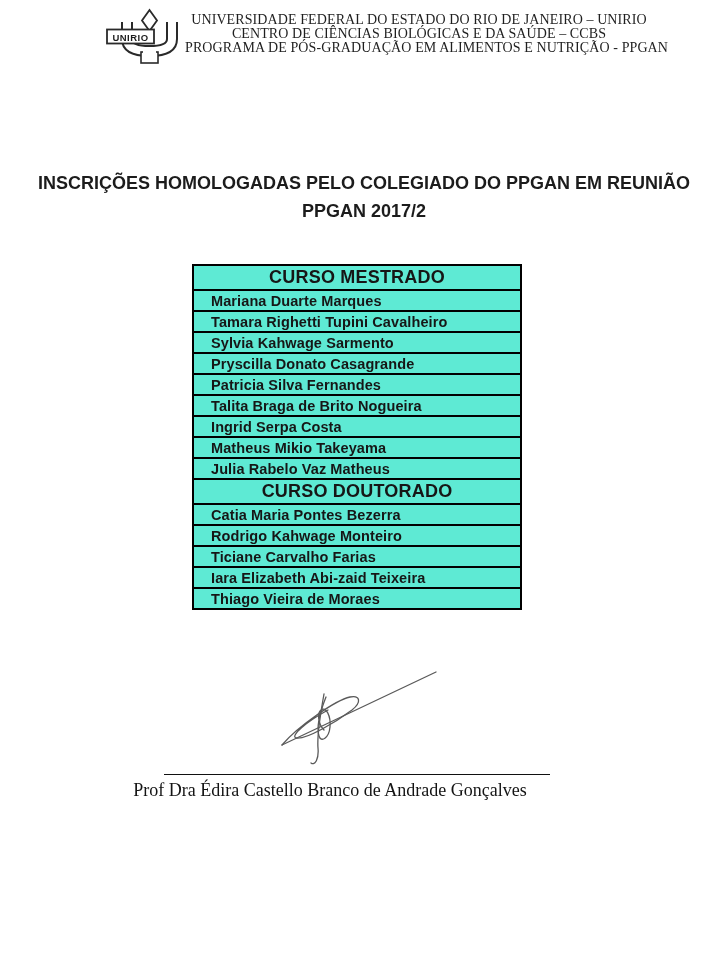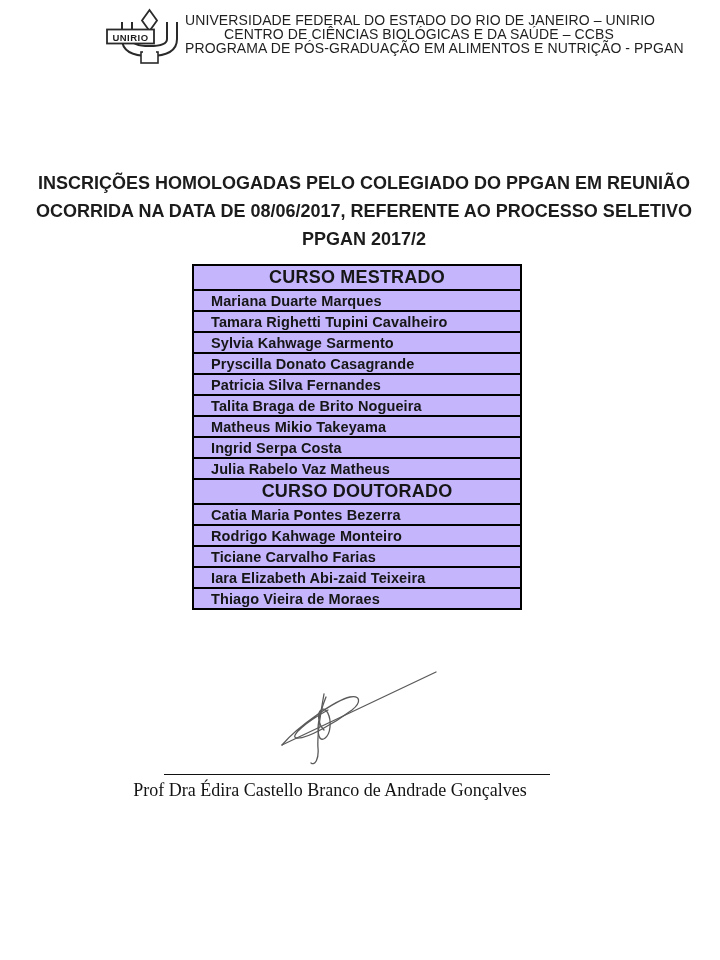--- a/index.html
+++ b/index.html
@@ -17,21 +17,21 @@
   .logo {
     position: absolute;
     left: 106px; top: 8px;
     width: 84px; height: 60px;
   }
   .org-block {
     position: absolute;
     left: 185px; top: 13px;
     width: 468px;
     text-align: center;
-    font-family: Liberation Sans, sans-serif;
+    font-family: Liberation Serif, serif;
     font-size: 14px;
     line-height: 14px;
     letter-spacing: 0.1px;
     color: #1f1f1f;
     white-space: nowrap;
   }
 
   
   .doc-title {
     position: absolute;
@@ -42,21 +42,21 @@
     line-height: 28px;
     color: #1c1c1c;
   }
 
   
   table.candidates {
     position: absolute;
     left: 192px; top: 264px;
     width: 330px;
     border-collapse: collapse;
-    background: #c4b5fd;
+    background: #5eead4;
   }
   table.candidates th,
   table.candidates td {
     border: 2px solid #000000;
     font-family: "Liberation Sans", sans-serif;
     color: #161616;
   }
   table.candidates th {
     height: 25px;
     font-size: 18px;
@@ -116,21 +116,20 @@
   </svg>
 
   <div class="org-block">
     <div>UNIVERSIDADE FEDERAL DO ESTADO DO RIO DE JANEIRO – UNIRIO</div>
     <div>CENTRO DE CIÊNCIAS BIOLÓGICAS E DA SAÚDE – CCBS</div>
     <div>PROGRAMA DE PÓS-GRADUAÇÃO EM ALIMENTOS E NUTRIÇÃO - PPGAN</div>
   </div>
 
   <div class="doc-title">
     <div>INSCRIÇÕES HOMOLOGADAS PELO COLEGIADO DO PPGAN EM REUNIÃO</div>
-    <div>OCORRIDA NA DATA DE 08/06/2017, REFERENTE AO PROCESSO SELETIVO</div>
     <div>PPGAN 2017/2</div>
   </div>
 
   <table class="candidates">
     <tbody>
         <tr>
           <th>CURSO MESTRADO</th>
         </tr>
         <tr>
           <td>Mariana Duarte Marques</td>
@@ -144,24 +143,24 @@
         <tr>
           <td>Pryscilla Donato Casagrande</td>
         </tr>
         <tr>
           <td>Patricia Silva Fernandes</td>
         </tr>
         <tr>
           <td>Talita Braga de Brito Nogueira</td>
         </tr>
         <tr>
+          <td>Ingrid Serpa Costa</td>
+        </tr>
+        <tr>
           <td>Matheus Mikio Takeyama</td>
-        </tr>
-        <tr>
-          <td>Ingrid Serpa Costa</td>
         </tr>
         <tr>
           <td>Julia Rabelo Vaz Matheus</td>
         </tr>
         <tr>
           <th>CURSO DOUTORADO</th>
         </tr>
         <tr>
           <td>Catia Maria Pontes Bezerra</td>
         </tr>

